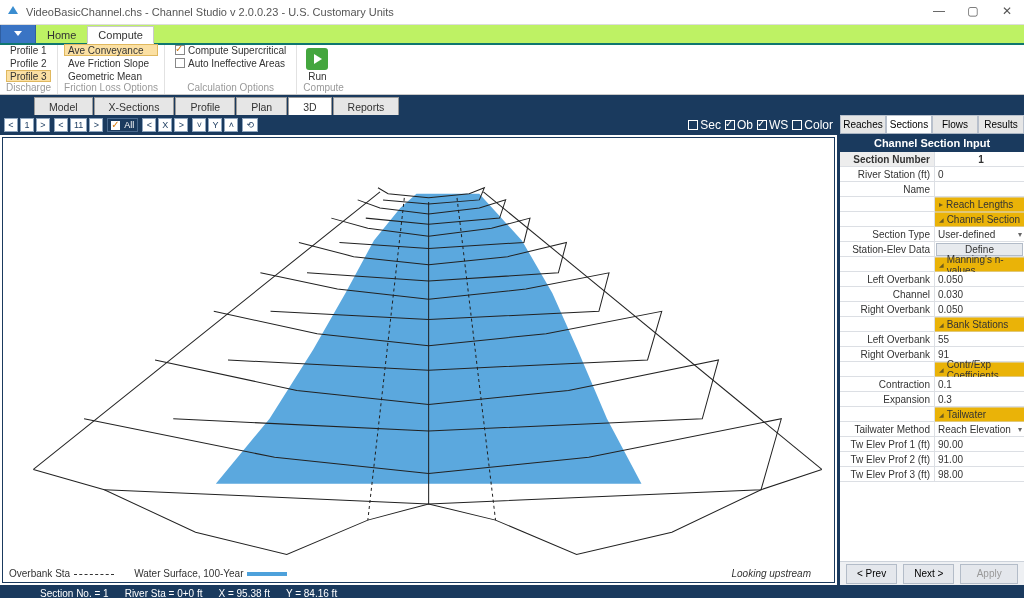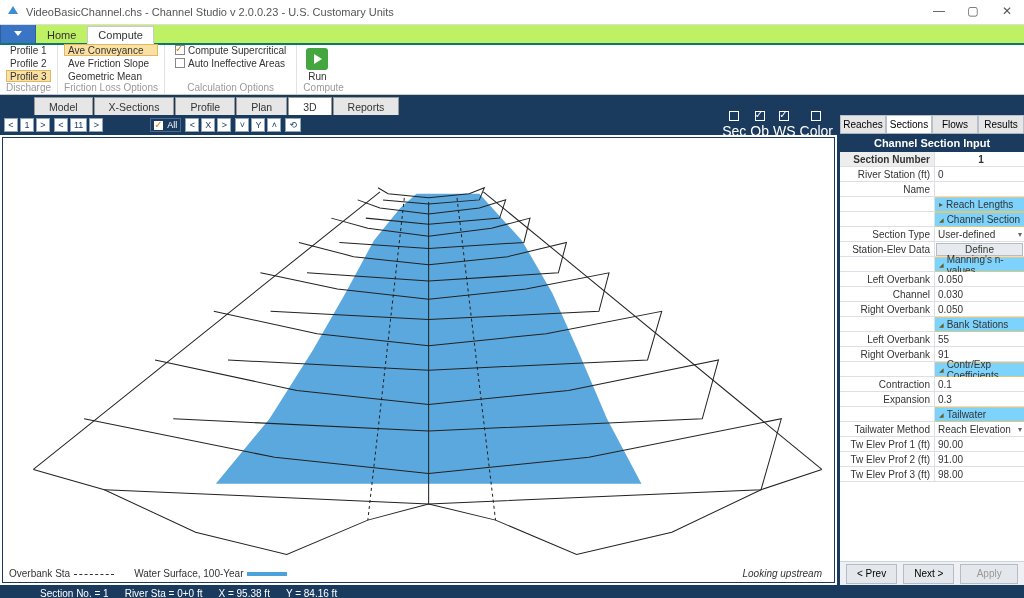--- a/index.html
+++ b/index.html
@@ -37,47 +37,47 @@
   .navbar { height: 20px; background: #1a3a5e; display:flex; align-items:flex-end; padding-left:34px;}
   .nav-tab { height:18px; padding:0 14px; font-size:10.5px; color:#333; background:#e6e6e6; border:1px solid #999; border-bottom:none; margin-right:1px; display:flex; align-items:center; cursor:default;}
   .nav-tab.active { background:#fff; font-weight:500;}
 
   
   .main { display:flex; height: calc(598px - 22px - 20px - 50px - 20px - 16px); }
   .viewport-wrap { flex:1; display:flex; flex-direction:column; border-right:2px solid #1a3a5e;}
   .toolbar { height:20px; background:#1a3a5e; display:flex; align-items:center; padding:0 4px; gap:4px; color:#fff;}
   .tb-group { display:flex; align-items:center; gap:2px;}
   .tb-btn { height:14px; min-width:14px; padding:0 3px; background:#fff; color:#1a3a5e; border:1px solid #8fa6bf; font-size:9px; display:flex; align-items:center; justify-content:center; cursor:default;}
-  .tb-btn.dark { background:#1a3a5e; color:#fff; border:1px solid #4a6a8e;margin-left:43px;}
+  .tb-btn.dark { background:#1a3a5e; color:#fff; border:1px solid #4a6a8e;}
   .tb-spacer { flex:1; }
-  .tb-chk { display:flex; align-items:center; font-size:14px; color:#fff; gap:2px;flex-direction:column;}
+  .tb-chk { display:flex; align-items:center; font-size:12px; color:#fff; gap:2px;}
   .tb-chk .box { width:10px; height:10px; border:1px solid #fff; background:transparent; position:relative;}
   .tb-chk .box.on::after { content:"✓"; position:absolute; top:-3px; left:-1px; font-size:10px; color:#fff;}
 
   .canvas-area { flex:1; background:#fff; border:1px solid #1a3a5e; margin:2px; position:relative; overflow:hidden;}
   .canvas-area svg { width:100%; height:100%; }
   .legend-bar { position:absolute; bottom:3px; left:6px; display:flex; align-items:center; gap:16px; font-size:10px; color:#333;}
   .legend-bar .dash { display:inline-block; width:40px; border-top:1px dashed #333; vertical-align:middle; margin:0 4px;}
   .legend-bar .solid { display:inline-block; width:40px; height:4px; background:#4da1db; vertical-align:middle; margin:0 4px;}
-  .view-note { position:absolute; bottom:3px; right:12px; font-size:10px; font-style:italic; color:#333;}
+  .view-note { position:absolute; bottom:3px; right:23px; font-size:10px; font-style:italic; color:#333;}
 
   
   .side { width:185px; background:#eef0f3; display:flex; flex-direction:column; border-left:1px solid #1a3a5e;}
   .side-tabs { height:19px; display:flex; border-bottom:1px solid #a9b4c2; background:#e6e6e6;}
   .side-tab { flex:1; font-size:10px; display:flex; align-items:center; justify-content:center; border:1px solid #b8c0cc; border-bottom:none; background:#e6e6e6; cursor:default;}
   .side-tab.active { background:#fff;}
   .side-header { height:18px; background:#1a3a5e; color:#fff; font-size:11px; font-weight:600; display:flex; align-items:center; justify-content:center;}
   .prop-grid { flex:1; overflow:auto; background:#fff;}
   .prop-row { display:flex; height:15px; border-bottom:1px solid #dcdfe4; font-size:10px;}
   .prop-row.head { background:#ededed; font-weight:600;}
   .prop-label { width:95px; text-align:center; padding-right:4px; display:flex; align-items:center; justify-content:flex-end; color:#333; border-right:1px solid #dcdfe4;}
   .prop-val { flex:1; display:flex; align-items:center; padding-left:3px; color:#333; background:#fff;}
   .prop-val.input { background:#fff;}
   .prop-val .dd { margin-left:auto; margin-right:2px; color:#666; font-size:8px;}
-  .section-band { height:15px; background:#7dd3fc; border:1px solid #e1c879; border-left:none; border-right:none; padding-left:4px; display:flex; align-items:center; font-size:10px; color:#333; }
+  .section-band { height:15px; background:#eab308; border:1px solid #e1c879; border-left:none; border-right:none; padding-left:4px; display:flex; align-items:center; font-size:10px; color:#333; }
   .section-band::before { content:"▸"; font-size:8px; margin-right:3px; color:#6b5a20;}
   .section-band.open::before { content:"◢"; font-size:6px; margin-right:3px; color:#6b5a20;}
   .define-btn { flex:1; margin:1px; height:13px; background:#e7eaee; border:1px solid #b3bcc8; font-size:10px; display:flex; align-items:center; justify-content:center; cursor:default;}
 
   .side-footer { height:24px; display:flex; align-items:center; justify-content:center; gap:6px; padding:0 6px; background:#eef0f3; border-top:1px solid #ccd2da;}
   .sf-btn { height:20px; padding:0 10px; font-size:10px; background:#e4e7ec; border:1px solid #b3bcc8; display:flex; align-items:center; cursor:default;}
   .sf-btn.wide { flex:1; justify-content:center; color:#999;}
 
   
   .status { height:16px; background:#1a3a5e; color:#fff; font-size:10px; display:flex; align-items:center; padding-left:40px; gap:16px;}

